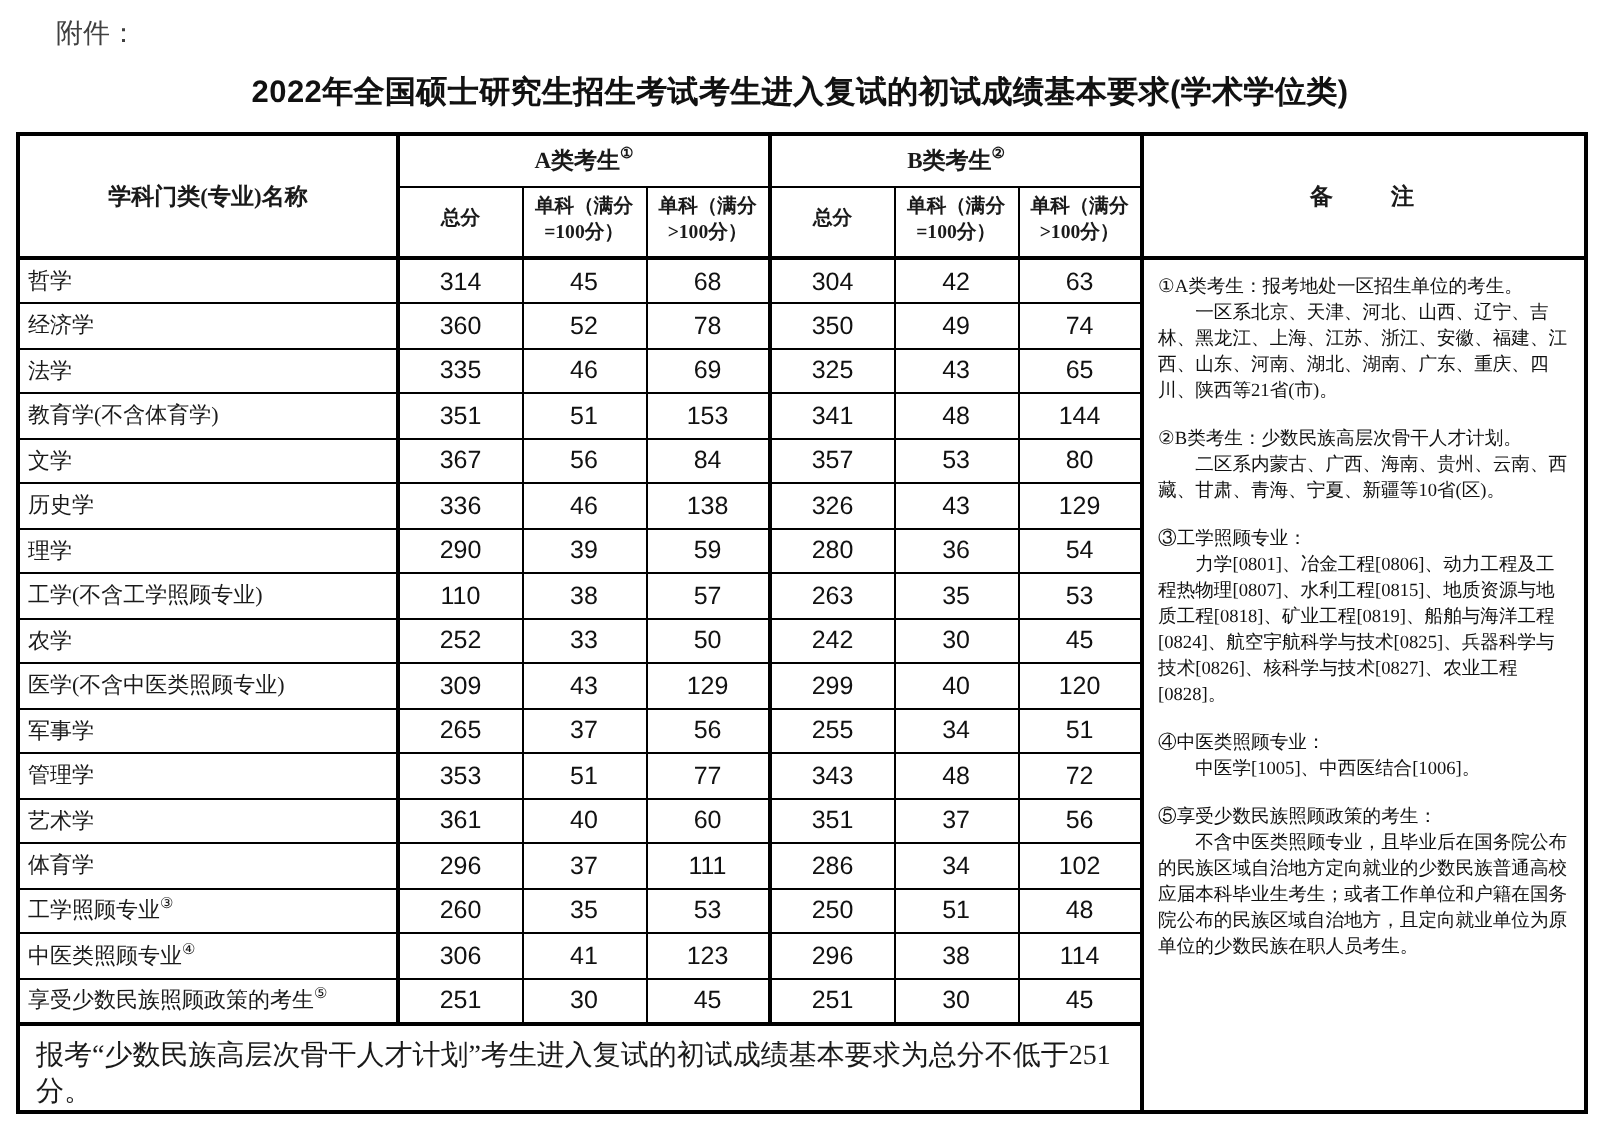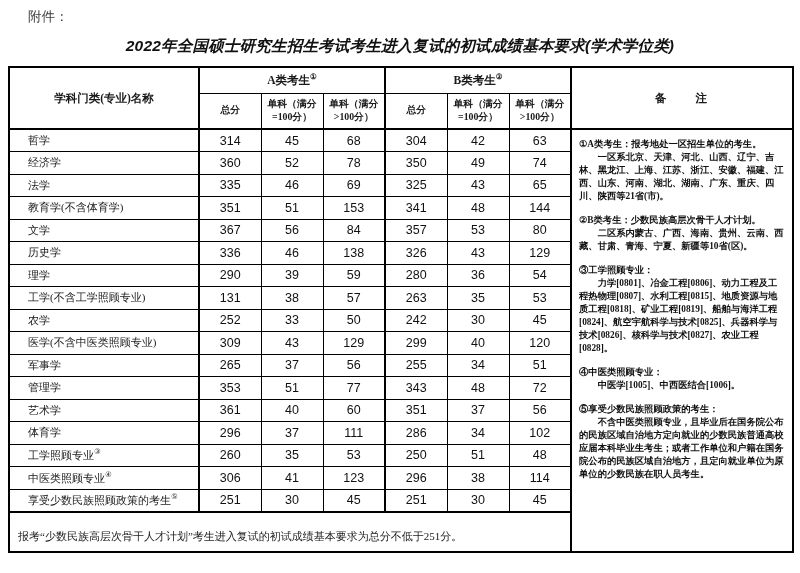--- a/index.html
+++ b/index.html
@@ -11,21 +11,20 @@
   }
   .attachment {
     position:absolute; left:28px; top:8px;
     font-size:13.5px; font-family:"Liberation Sans", sans-serif; color:#404040;
   }
   .doc-title {
     position:absolute; left:0; right:0; top:36px;
     text-align:center; font-size:15.5px; font-weight:bold;
     font-family:"Liberation Sans", sans-serif; color:#111;
     letter-spacing:0.2px;
-    font-style:italic;
   }
   table.score-table {
     position:absolute; left:8px; top:66px; width:784px;
     border-collapse:collapse; table-layout:fixed;
     border:2px solid #000;
   }
   .score-table th, .score-table td {
     border:1px solid #000; padding:0; overflow:hidden;
   }
   .thick-left { border-left-width:2px !important; }
@@ -33,41 +32,41 @@
   thead th { font-weight:700; color:#1a1a1a; }
   tr.head-groups { height:26px; }
   tr.head-groups th { font-size:11.5px; }
   tr.head-subs { height:36px; }
   tr.head-subs th { font-size:9.8px; line-height:1.3; font-weight:600; }
   th.name-col { font-size:11.5px; }
   th.remark-col { font-size:12px; letter-spacing:2px;margin-top:31px; }
   thead sup { font-size:7.5px; }
   tr.data-row { height:22.5px; }
   td.name-cell {
-    text-align:left; padding-left:18px; font-size:11px; color:#1a1a1a;
+    text-align:left; padding-left:4px; font-size:11px; color:#1a1a1a;
     white-space:nowrap;
   }
   td.name-cell sup { font-size:7.5px; }
   td.num-cell {
     text-align:center; font-family:"Liberation Sans", sans-serif;
     font-size:12.5px; color:#111;
   }
   td.remark-cell {
     vertical-align:top; text-align:left;
     padding:8px 6px 4px 7px;
-    font-size:9.3px; line-height:1.4; font-weight:bold; color:#111;
+    font-size:9.3px; line-height:1.4; font-weight:normal; color:#111;
   }
   .remark-section { margin:0 0 11px 0; }
   .remark-section:last-child { margin-bottom:12px; }
   .remark-cell p { margin:0; }
   .remark-cell p.cont { text-indent:2em; }
   tr.footer-row { height:40px; }
   tr.footer-row td {
     border-top-width:2px; vertical-align:top; text-align:left;
-    padding:16px 8px 0 8px; font-size:11px; color:#1a1a1a;
+    padding:6px 8px 0 8px; font-size:14px; color:#1a1a1a;
   }
 </style>
 </head>
 <body>
 
 <div>
   <div class="attachment">附件：</div>
   <div class="doc-title">2022年全国硕士研究生招生考试考生进入复试的初试成绩基本要求(学术学位类)</div>
 
   <table class="score-table">
@@ -178,21 +177,21 @@
           <td class="name-cell"><span>理学</span></td>
           <td class="num-cell thick-left">290</td>
           <td class="num-cell">39</td>
           <td class="num-cell">59</td>
           <td class="num-cell thick-left">280</td>
           <td class="num-cell">36</td>
           <td class="num-cell">54</td>
         </tr>
         <tr class="data-row">
           <td class="name-cell"><span>工学(不含工学照顾专业)</span></td>
-          <td class="num-cell thick-left">131</td>
+          <td class="num-cell thick-left">110</td>
           <td class="num-cell">38</td>
           <td class="num-cell">57</td>
           <td class="num-cell thick-left">263</td>
           <td class="num-cell">35</td>
           <td class="num-cell">53</td>
         </tr>
         <tr class="data-row">
           <td class="name-cell"><span>农学</span></td>
           <td class="num-cell thick-left">252</td>
           <td class="num-cell">33</td>

